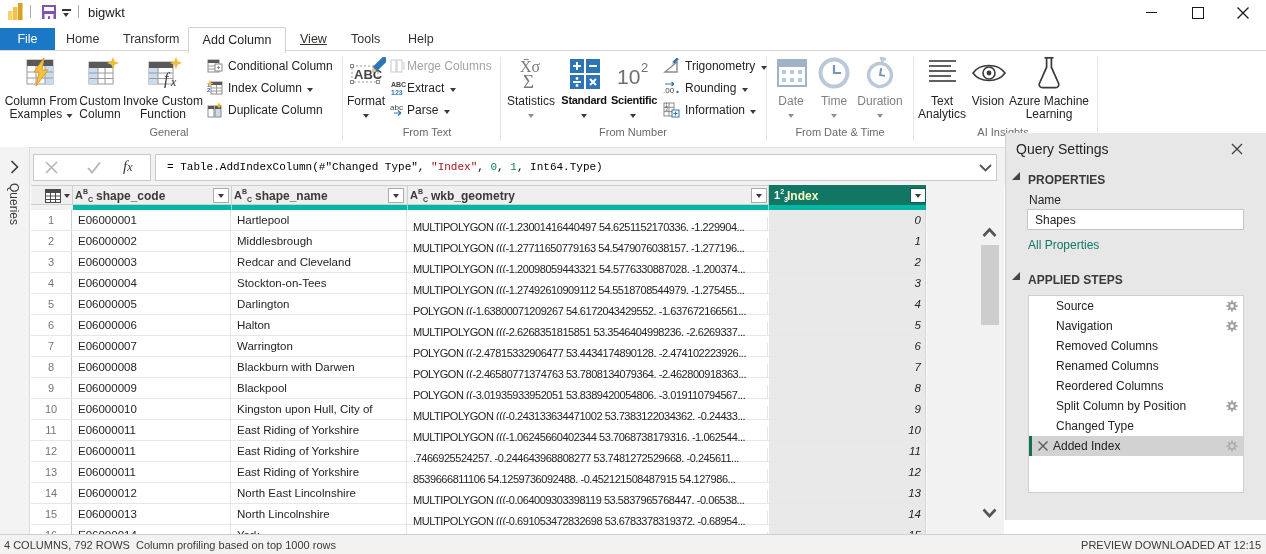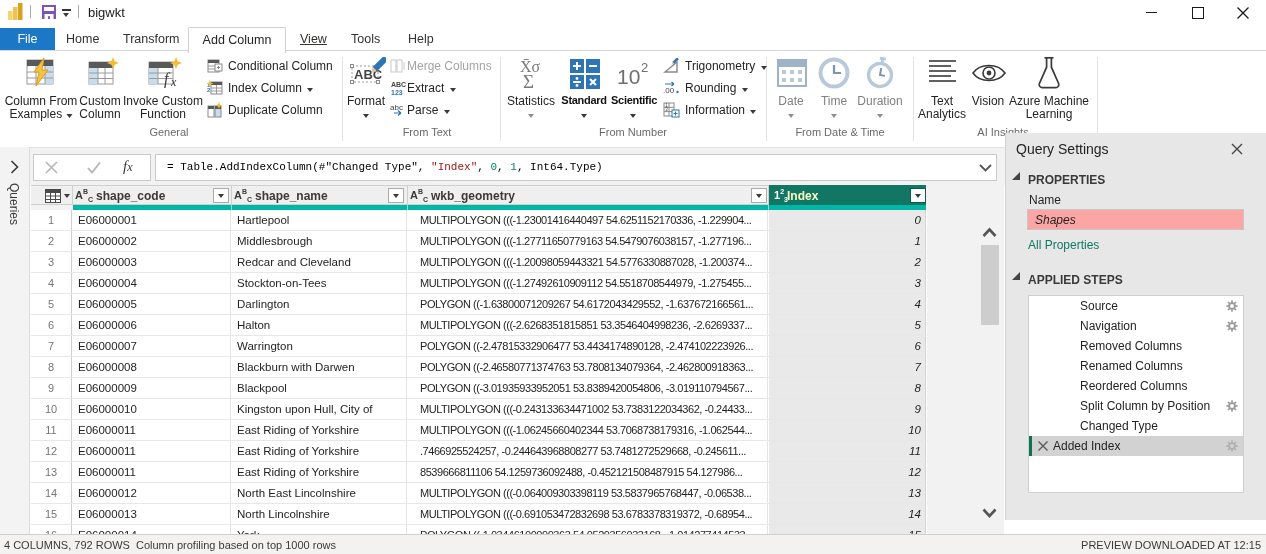--- a/index.html
+++ b/index.html
@@ -49,30 +49,30 @@
   .abc sup{font-size:7px;} .abc sub{font-size:7px;}
   .fbox{position:absolute;top:2px;width:16px;height:15px;background:#fff;border:1px solid #ababab;box-sizing:border-box;display:flex;align-items:center;justify-content:center;}
   .fbox .cd{margin:0;}
   .row{position:absolute;left:0;width:896px;height:21px;background:#fff;border-bottom:1px solid #e7e7e7;box-sizing:border-box;}
   .rnum{position:absolute;left:0;top:0;width:41px;height:20px;color:#767676;font-size:11px;
      text-align:center;line-height:20px;border-right:1px solid #cfcfcf;box-sizing:border-box;}
   .c1{position:absolute;left:42px;top:0;width:158px;height:20px;border-right:1px solid #e4e4e4;box-sizing:border-box;
      font-size:11.5px;color:#252423;line-height:20px;padding-left:5px;overflow:hidden;}
   .c2{position:absolute;left:201px;top:0;width:175px;height:20px;border-right:1px solid #e4e4e4;box-sizing:border-box;
      font-size:11.5px;color:#252423;line-height:20px;padding-left:5px;overflow:hidden;}
-  .c3{position:absolute;left:377px;top:0;width:360px;height:20px;border-right:1px solid #e4e4e4;box-sizing:border-box;
-     font-size:11px;letter-spacing:-0.45px;color:#252423;line-height:20px;padding-left:12px;overflow:hidden;white-space:nowrap;}
+  .c3{position:absolute;left:377px;top:7px;width:360px;height:20px;border-right:1px solid #e4e4e4;box-sizing:border-box;
+     font-size:11px;letter-spacing:-0.45px;color:#252423;line-height:20px;padding-left:5px;overflow:hidden;white-space:nowrap;}
   .c4{position:absolute;left:738px;top:0;width:157px;height:20px;border-right:1px solid #d4d4d4;box-sizing:border-box;
      background:#e9e9e9;font-size:11.5px;color:#252423;font-style:italic;line-height:20px;text-align:right;padding-right:4px;}
   
   #panel{left:1005px;top:133px;width:261px;height:387px;background:#e7e7e7;border-left:1px solid #d1d1d1;box-sizing:border-box;}
   .ptxt{position:absolute;font-size:12px;color:#252423;white-space:nowrap;}
   .tri{position:absolute;width:0;height:0;border-left:8px solid transparent;border-bottom:8px solid #444;}
   #steps{position:absolute;left:22px;top:162px;width:216px;height:198px;background:#fff;border:1px solid #cfcfcf;box-sizing:border-box;}
-  .step{position:absolute;left:0;width:214px;height:20px;font-size:12px;color:#252423;line-height:20px;padding-left:51px;box-sizing:border-box;}
+  .step{position:absolute;left:0;width:214px;height:20px;font-size:12px;color:#252423;line-height:20px;padding-left:27px;box-sizing:border-box;}
   
   #status{left:0;top:534px;width:1266px;height:20px;background:#f3f2f1;border-top:1px solid #cfcfcf;box-sizing:border-box;}
   .stxt{position:absolute;top:4px;font-size:11px;color:#3a3a38;white-space:nowrap;}
 </style>
 </head>
 <body>
 
 <div class="abs" id="titlebar">
   <svg class="abs" style="left:8px;top:3px" width="15" height="17">
     <rect x="0" y="8" width="4.5" height="9" fill="#f7d46a"></rect>
@@ -515,21 +515,21 @@
 </div>
 
 <div class="abs" id="panel">
 <div class="ptxt" style="left:10px;top:8px;font-size:14px;">Query Settings</div>
 <svg class="abs" style="left:225px;top:10px" width="12" height="12">
   <path d="M1 1 L11 11 M11 1 L1 11" stroke="#444" stroke-width="1.4"></path>
 </svg>
 <div class="tri" style="left:6px;top:39px"></div>
 <div class="ptxt" style="left:22px;top:40px;font-weight:bold;color:#3b3a39">PROPERTIES</div>
 <div class="ptxt" style="left:23px;top:60px;">Name</div>
-<div class="abs" style="left:21px;top:76px;width:217px;height:21px;background:#fca5a5;border:1px solid #c6c6c6;box-sizing:border-box;font-style:italic;">
+<div class="abs" style="left:21px;top:76px;width:217px;height:21px;background:#ffffff;border:1px solid #c6c6c6;box-sizing:border-box;">
   <div class="ptxt" style="left:7px;top:3px;">Shapes</div>
 </div>
 <div class="ptxt" style="left:22px;top:105px;color:#117865">All Properties</div>
 <div class="tri" style="left:6px;top:139px"></div>
 <div class="ptxt" style="left:22px;top:140px;font-weight:bold;color:#3b3a39">APPLIED STEPS</div>
 <div id="steps">
   <div class="step" style="top:0">Source</div>
   <div class="step" style="top:20px">Navigation</div>
   <div class="step" style="top:40px">Removed Columns</div>
   <div class="step" style="top:60px">Renamed Columns</div>

